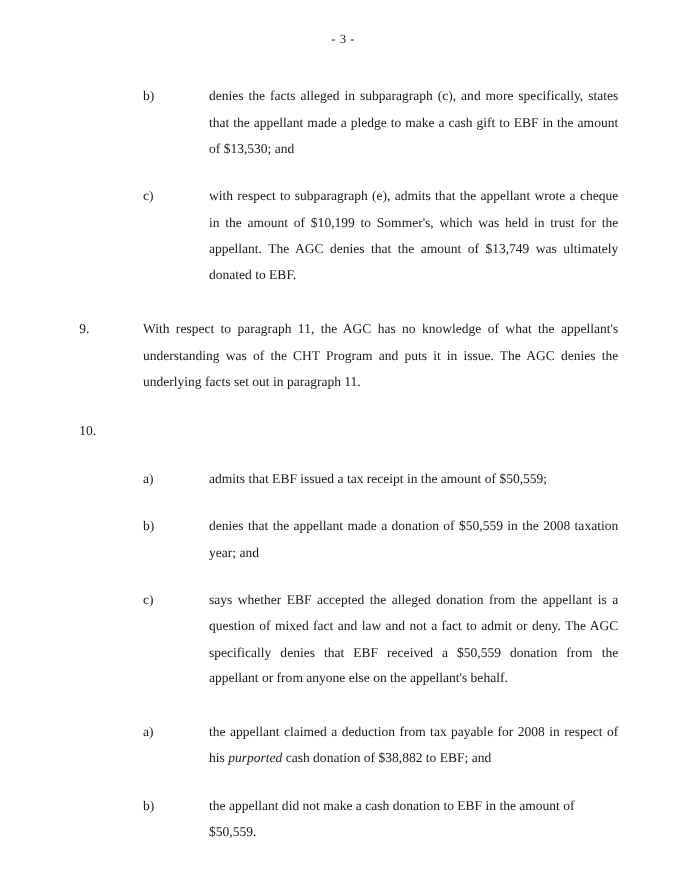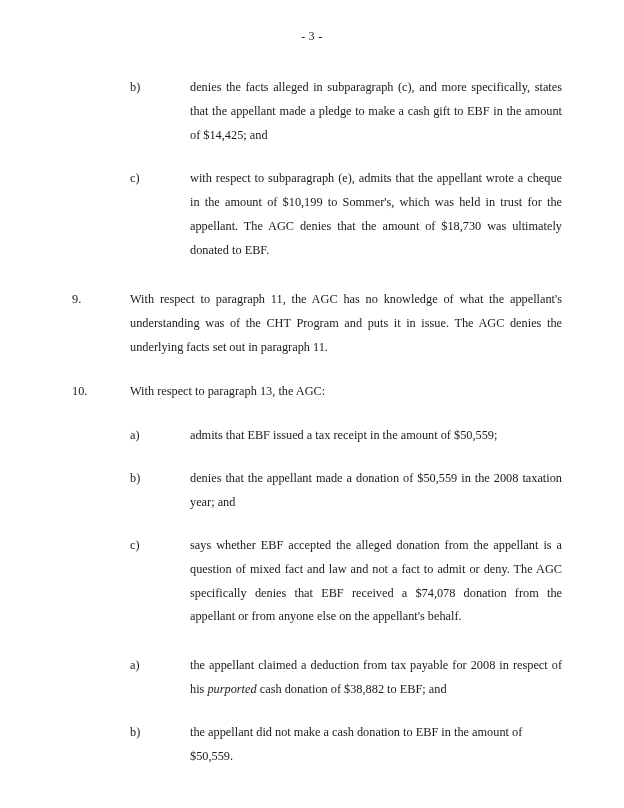--- a/index.html
+++ b/index.html
@@ -87,53 +87,52 @@
 <body>
 
 <div class="page">
 
   <div class="page-number">- 3 -</div>
 
   <div class="body-area">
 
     <div class="subpara">
       <div class="subpara-letter">b)</div>
-      <div class="subpara-text">denies the facts alleged in subparagraph (c), and more specifically, states that the appellant made a pledge to make a cash gift to EBF in the amount of $14,425; and</div>
+      <div class="subpara-text">denies the facts alleged in subparagraph (c), and more specifically, states that the appellant made a pledge to make a cash gift to EBF in the amount of $13,530; and</div>
     </div>
 
     <div class="subpara">
       <div class="subpara-letter">c)</div>
-      <div class="subpara-text">with respect to subparagraph (e), admits that the appellant wrote a cheque in the amount of $10,199 to Sommer's, which was held in trust for the appellant. The AGC denies that the amount of $18,730 was ultimately donated to EBF.</div>
+      <div class="subpara-text">with respect to subparagraph (e), admits that the appellant wrote a cheque in the amount of $10,199 to Sommer's, which was held in trust for the appellant. The AGC denies that the amount of $13,749 was ultimately donated to EBF.</div>
     </div>
 
     <div class="block-gap"></div>
 
     <div class="para">
       <div class="para-num">9.</div>
       <div class="para-text">With respect to paragraph 11, the AGC has no knowledge of what the appellant's understanding was of the CHT Program and puts it in issue.  The AGC denies the underlying facts set out in paragraph 11.</div>
     </div>
 
     <div class="para">
       <div class="para-num">10.</div>
-      <div class="para-text last-line-left">With respect to paragraph 13, the AGC:</div>
     </div>
 
     <div class="subpara">
       <div class="subpara-letter">a)</div>
       <div class="subpara-text last-line-left">admits that EBF issued a tax receipt in the amount of $50,559;</div>
     </div>
 
     <div class="subpara">
       <div class="subpara-letter">b)</div>
       <div class="subpara-text">denies that the appellant made a donation of $50,559 in the 2008 taxation year; and</div>
     </div>
 
     <div class="subpara">
       <div class="subpara-letter">c)</div>
-      <div class="subpara-text">says whether EBF accepted the alleged donation from the appellant is a question of mixed fact and law and not a fact to admit or deny. The AGC specifically denies that EBF received a $74,078 donation from the appellant or from anyone else on the appellant's behalf.</div>
+      <div class="subpara-text">says whether EBF accepted the alleged donation from the appellant is a question of mixed fact and law and not a fact to admit or deny. The AGC specifically denies that EBF received a $50,559 donation from the appellant or from anyone else on the appellant's behalf.</div>
     </div>
 
     <div class="block-gap"></div>
 
 
     <div class="subpara">
       <div class="subpara-letter">a)</div>
       <div class="subpara-text"><span>the appellant claimed a deduction from tax payable for 2008 in respect of his </span><em>purported</em><span> cash donation of $38,882 to EBF; and</span></div>
     </div>
 

